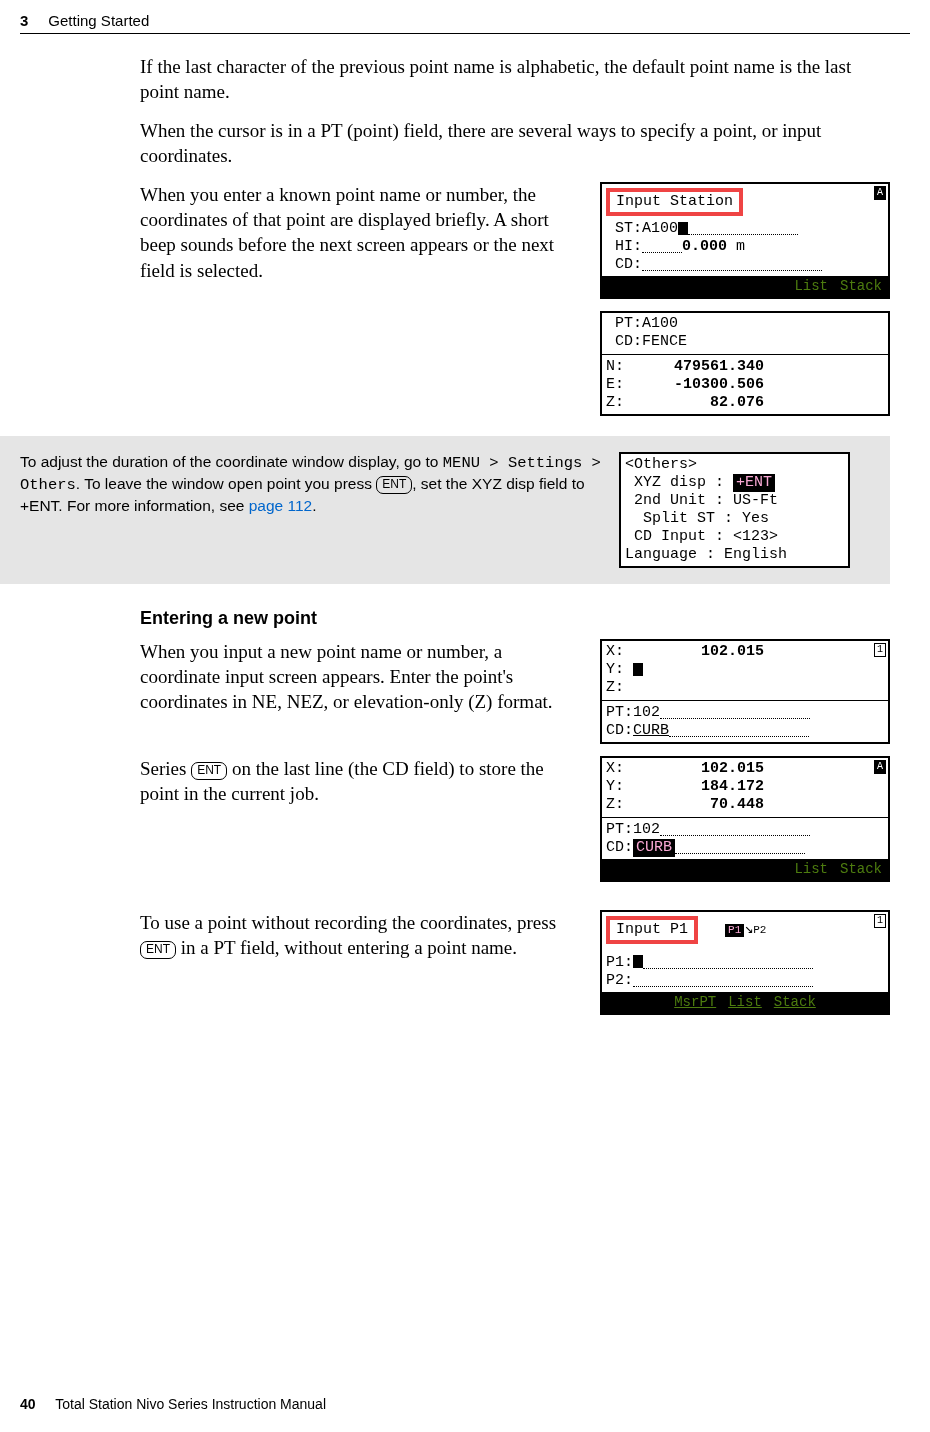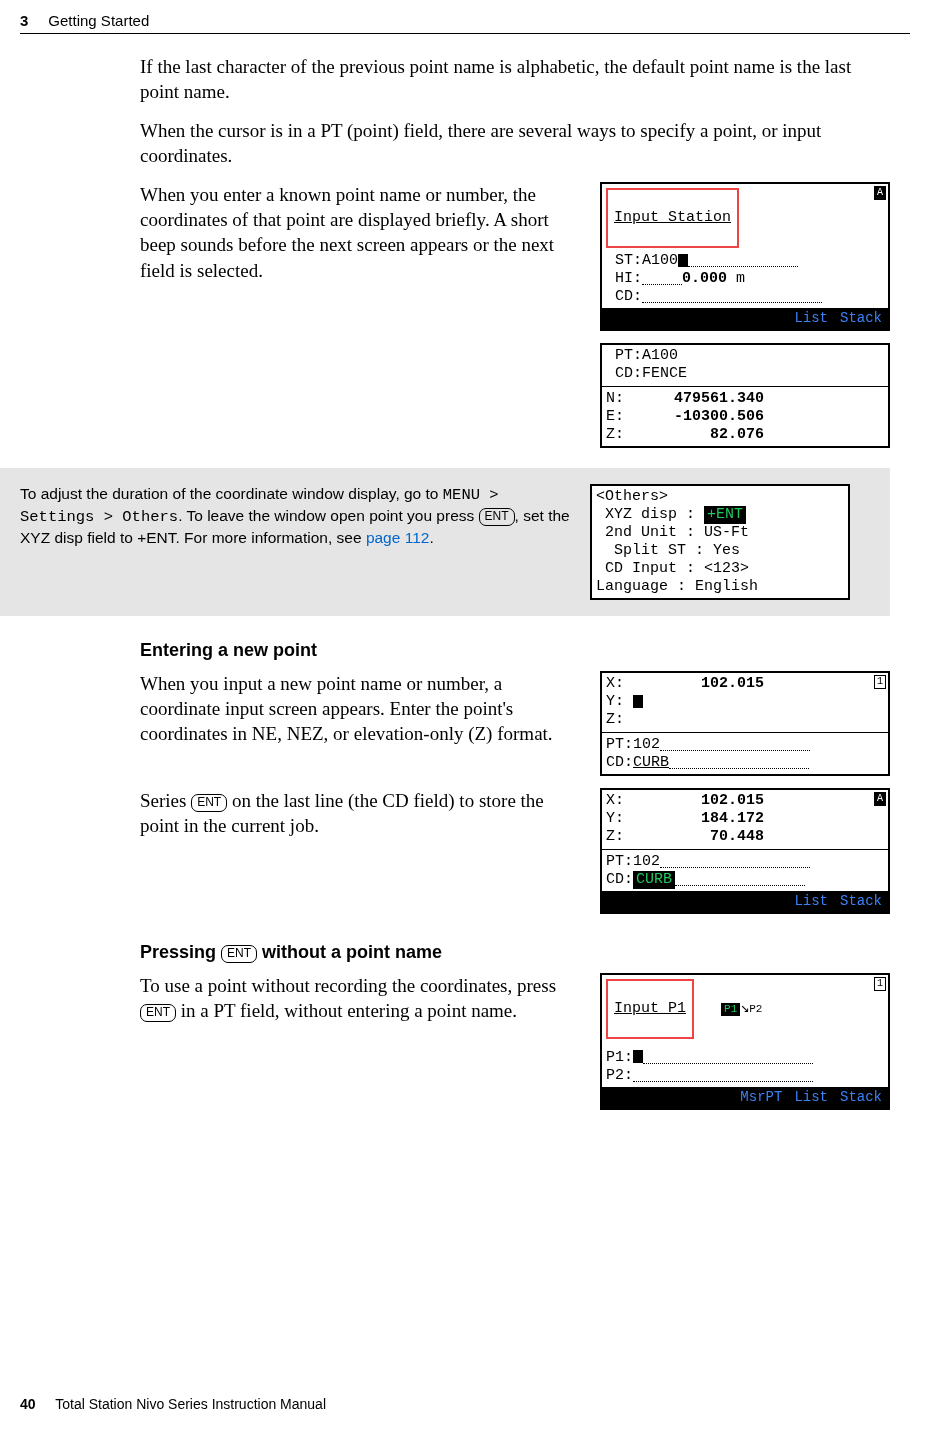--- a/index.html
+++ b/index.html
@@ -35,24 +35,24 @@
     .lcd-col { width: 290px; display: flex; flex-direction: column; gap: 12px; }
     .lcd {
       border: 2px solid #000;
       background: #fff;
       font-family: "Courier New", monospace;
       font-size: 15px;
       line-height: 1.2;
       padding: 2px 4px;
       position: relative;
     }
-    .lcd .title-box { border: 2px solid #ef4444; display: inline-block; padding: 19px 6px; margin: 2px 0 4px 0; font-weight: normal; text-decoration: underline; }
-    .lcd .inv { background: #000; color: #22c55e; padding: 0 3px; display: inline-block; }
-    .lcd .footer-bar { background: #000; color: #3b82f6; display: flex; justify-content: flex-end; gap: 12px; padding: 2px 6px; margin: 2px -4px -2px -4px; font-size: 14px; }
-    .lcd .footer-bar.split { justify-content: flex-end; }
+    .lcd .title-box { border: 4px solid #ef4444; display: inline-block; padding: 1px 6px; margin: 2px 0 4px 0; font-weight: normal; }
+    .lcd .inv { background: #000; color: #f9a8d4; padding: 0 3px; display: inline-block; }
+    .lcd .footer-bar { background: #000; color: #4d7c0f; display: flex; justify-content: flex-end; gap: 12px; padding: 2px 6px; margin: 2px -4px -2px -4px; font-size: 14px; }
+    .lcd .footer-bar.split { justify-content: center; text-decoration: underline; }
     .lcd .dotted { border-bottom: 1px dotted #000; display: inline-block; min-width: 120px; height: 14px; vertical-align: middle; }
     .lcd .right { text-align: right; display: inline-block; min-width: 140px; }
     .lcd .bold { font-weight: bold; }
     .lcd .cursor { display: inline-block; width: 10px; height: 13px; background: #000; vertical-align: middle; }
     .lcd .indicator { position: absolute; right: 2px; top: 2px; border: 1px solid #000; font-size: 10px; padding: 0 2px; background: #fff; }
     .lcd .indicator.inv-ind { background: #000; color: #fff; }
     .lcd hr { border: none; border-top: 1px solid #000; margin: 3px -4px; }
     .note-block {
       background: #e5e5e5;
       margin: 20px 0 20px -140px;
@@ -129,21 +129,21 @@
         <span>Z:</span><span class="right bold">82.076</span>
       </div>
 
     </div>
   </div>
 
   <div class="note-block">
     <div class="note-text">
       <span>To adjust the duration of the coordinate window display, go to </span><span class="mono">MENU &gt; Settings &gt; Others</span><span>. To leave the window open point you press </span><span class="key">ENT</span><span>, set the XYZ disp field to +ENT. For more information, see </span><span class="link">page 112</span><span>.</span>
     </div>
-    <div class="lcd" style="width:260px">
+    <div class="lcd" style="width:231px">
       <span>&lt;Others&gt;</span><br>
       &nbsp;<span>XYZ disp</span> : <span class="inv">+ENT</span><br>
       &nbsp;<span>2nd Unit</span> : <span>US-Ft</span><br>
       &nbsp;&nbsp;<span>Split ST</span> : <span>Yes</span><br>
       &nbsp;<span>CD Input</span> : <span>&lt;123&gt;</span><br>
       <span>Language</span> : <span>English</span>
     </div>
   </div>
 
   <div class="h2">Entering a new point</div>
@@ -177,23 +177,20 @@
         <span>CD:</span><span class="inv">CURB</span><span class="dotted" style="min-width:130px"></span>
         <div class="footer-bar">
           <span>List</span>
           <span>Stack</span>
         </div>
       </div>
     </div>
   </div>
 
   <div class="sec3">
-    <div class="h2">
-      <span>Pressing </span><span class="key" style="font-weight:normal">ENT</span><span> without a point name</span>
-    </div>
     <div class="row">
       <div class="text para">
         <span>To use a point without recording the coordinates, press </span><span class="key">ENT</span><span> in a PT field, without entering a point name.</span>
       </div>
       <div class="lcd-col">
         <div class="lcd">
           <span class="indicator">1</span>
           <span class="title-box">Input P1</span>
           &nbsp;&nbsp;<span class="inv" style="font-size:11px">P1</span><span>↘</span><span style="font-size:11px">P2</span><br>
           <div style="height:6px"></div>

